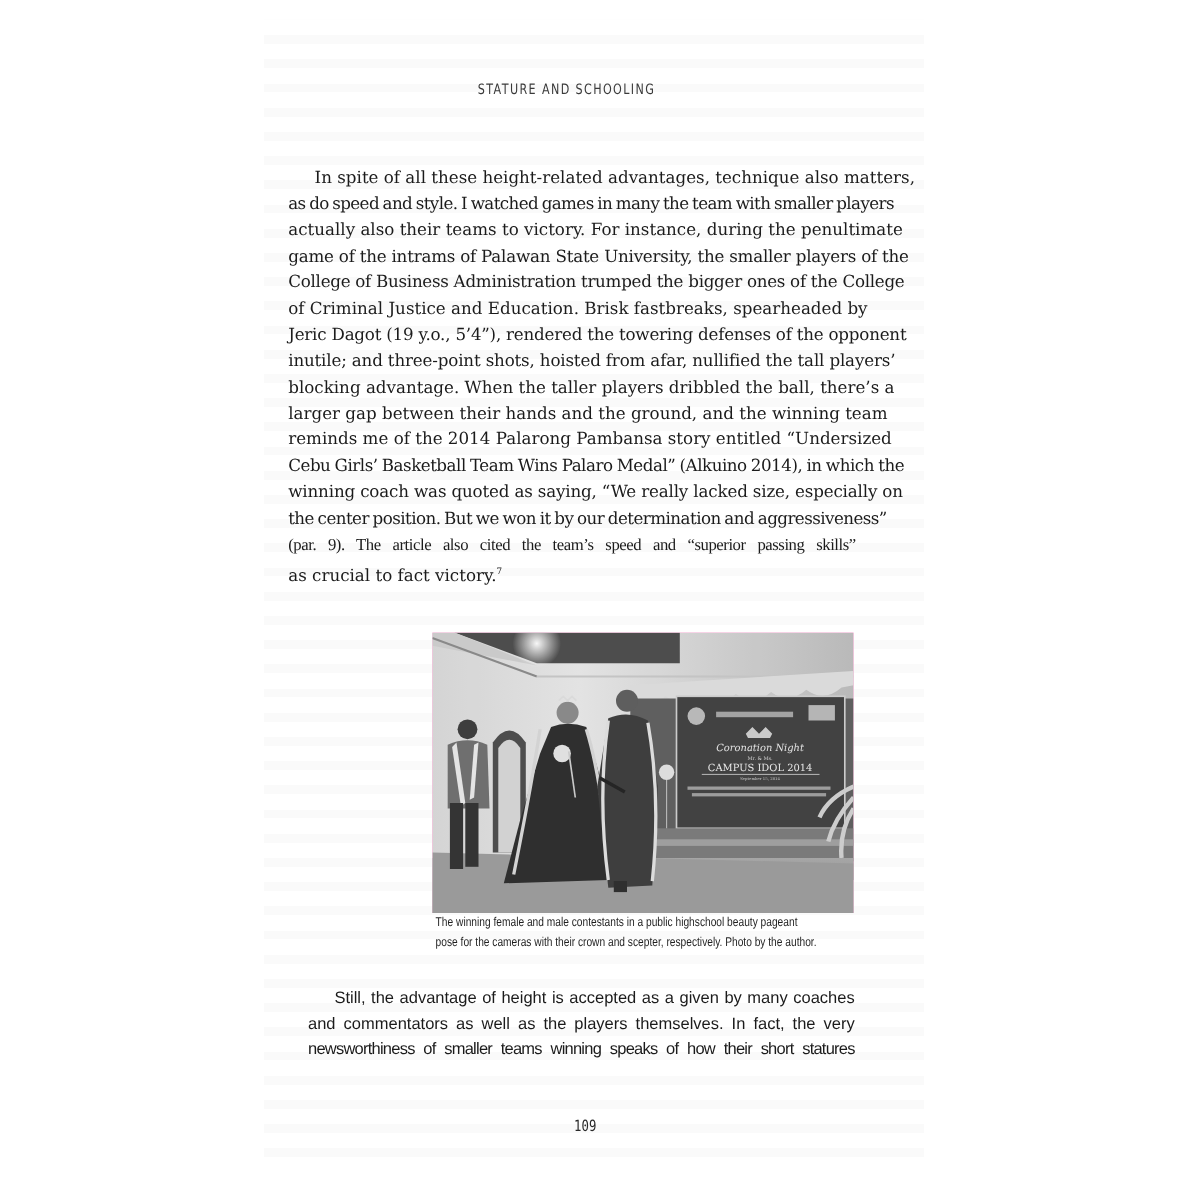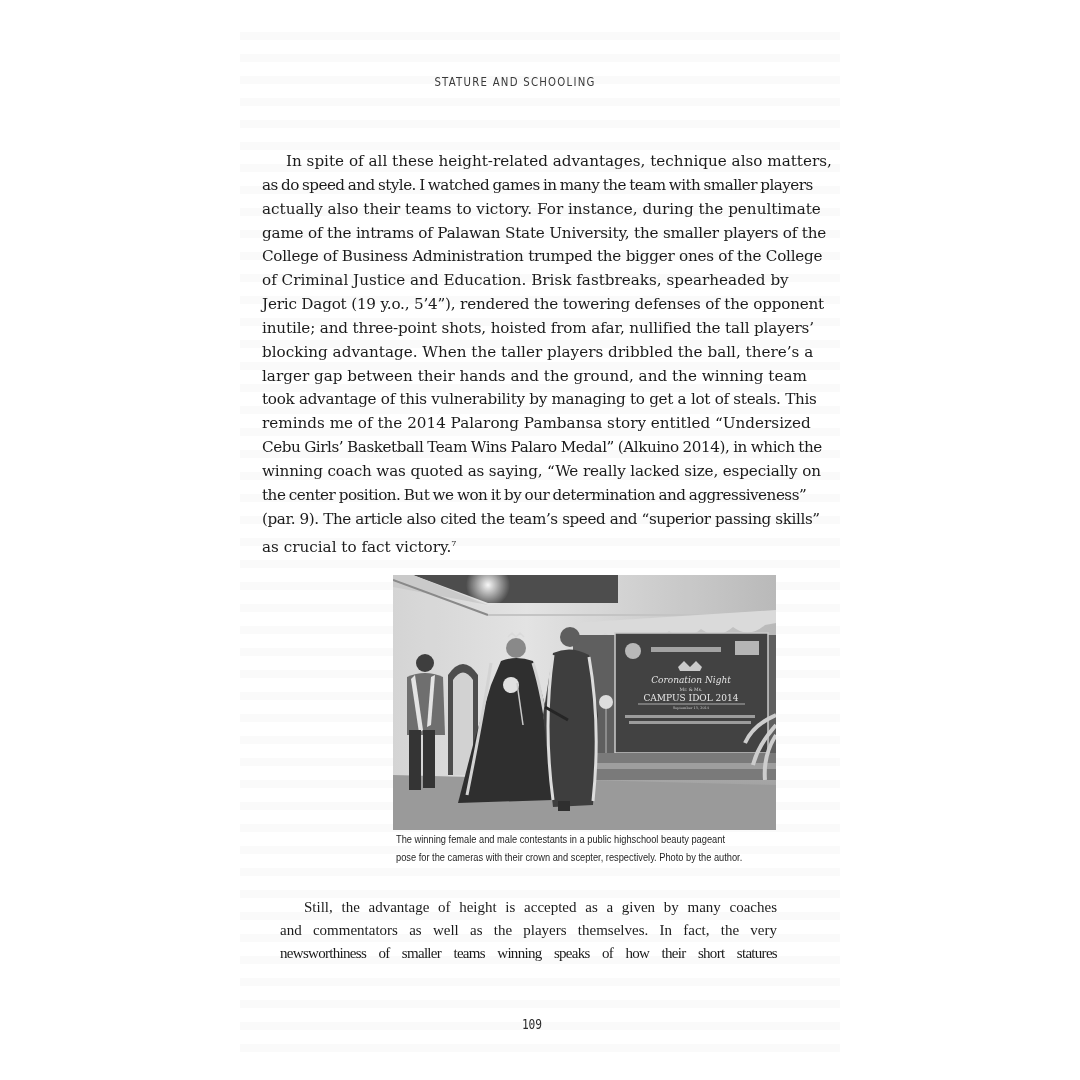--- a/index.html
+++ b/index.html
@@ -88,21 +88,21 @@
     display: block;
     white-space: nowrap;
     transform: scaleX(0.80);
     transform-origin: 0 50%;
   }
   .para2 {
     position: absolute;
     left: 280px;
     top: 896px;
     width: 497px;
-    font-family: Liberation Serif, serif;
+    font-family: Liberation Sans, sans-serif;
     font-size: 15.0px;
     line-height: 23px;
     color: #1b1b1b;
   }
   .para2 .line { height: 23px; }
   .page-number {
     position: absolute;
     left: 0;
     width: 1064px;
     top: 1016px;
@@ -126,26 +126,25 @@
     <span class="line indent">In spite of all these height-related advantages, technique also matters,</span>
     <span class="line" style="letter-spacing:-0.55px;word-spacing:-1px;">as do speed and style. I watched games in many the team with smaller players</span>
     <span class="line">actually also their teams to victory. For instance, during the penultimate</span>
     <span class="line" style="letter-spacing:-0.2px;">game of the intrams of Palawan State University, the smaller players of the</span>
     <span class="line" style="letter-spacing:-0.25px;">College of Business Administration trumped the bigger ones of the College</span>
     <span class="line">of Criminal Justice and Education. Brisk fastbreaks, spearheaded by</span>
     <span class="line" style="letter-spacing:-0.2px;">Jeric Dagot (19 y.o., 5’4”), rendered the towering defenses of the opponent</span>
     <span class="line" style="letter-spacing:-0.15px;">inutile; and three-point shots, hoisted from afar, nullified the tall players’</span>
     <span class="line">blocking advantage. When the taller players dribbled the ball, there’s a</span>
     <span class="line">larger gap between their hands and the ground, and the winning team</span>
-    <span class="line" style="letter-spacing:-0.3px;">took advantage of this vulnerability by managing to get a lot of steals. This</span>
     <span class="line">reminds me of the 2014 Palarong Pambansa story entitled “Undersized</span>
     <span class="line" style="letter-spacing:-0.45px;word-spacing:-0.5px;">Cebu Girls’ Basketball Team Wins Palaro Medal” (Alkuino 2014), in which the</span>
     <span class="line" style="letter-spacing:-0.15px;">winning coach was quoted as saying, “We really lacked size, especially on</span>
     <span class="line" style="letter-spacing:-0.5px;word-spacing:-1px;">the center position. But we won it by our determination and aggressiveness”</span>
-    <span class="line" style="letter-spacing:-0.4px;">(par. 9). The article also cited the team’s speed and “superior passing skills”</span>
+    <span class="line" style="letter-spacing:-0.4px;font-family:Liberation Serif, serif;">(par. 9). The article also cited the team’s speed and “superior passing skills”</span>
     <span class="line last"><span>as crucial to fact victory.</span><sup>7</sup></span>
   </div>
 
   <div class="figure">
     <svg width="383" height="255" viewBox="0 0 383 255">
       <defs>
         <linearGradient id="wall" x1="0" y1="0" x2="1" y2="0">
           <stop offset="0" stop-color="#d9d9d9"></stop>
           <stop offset="0.35" stop-color="#e9e9e9"></stop>
           <stop offset="1" stop-color="#bdbdbd"></stop>

